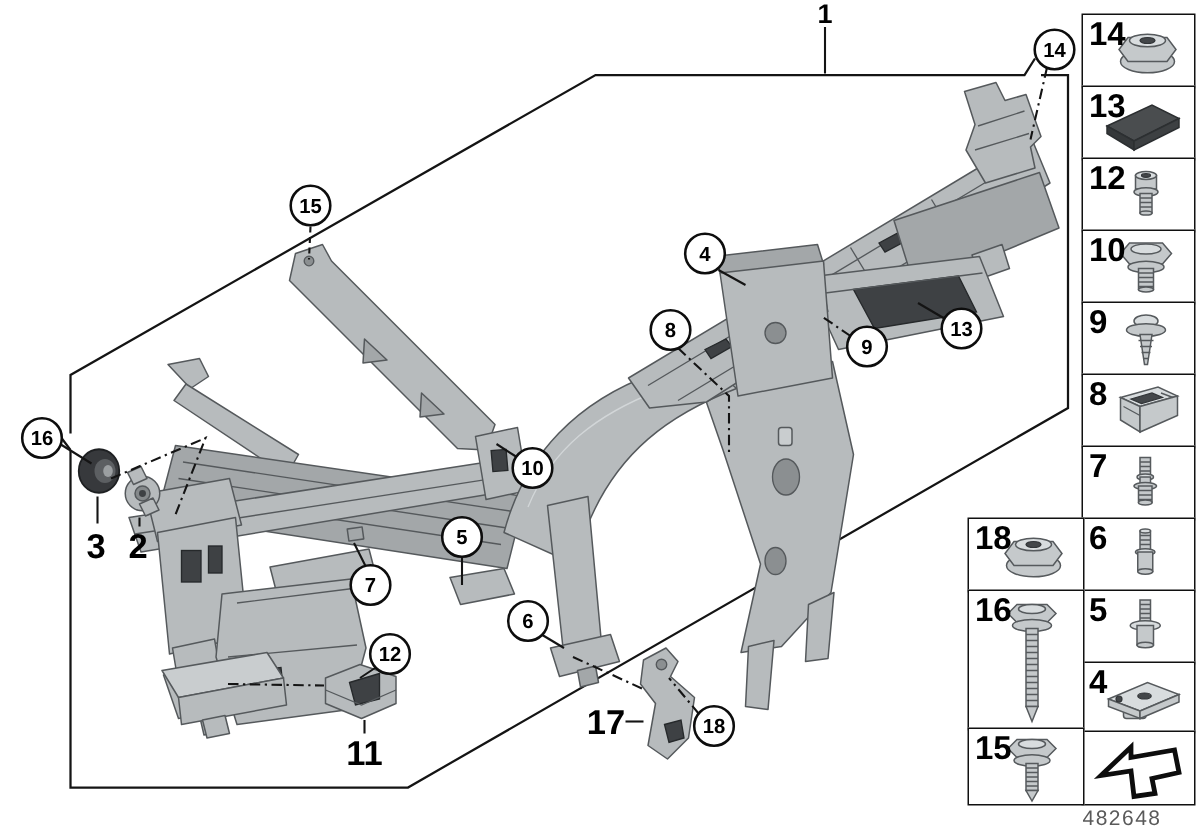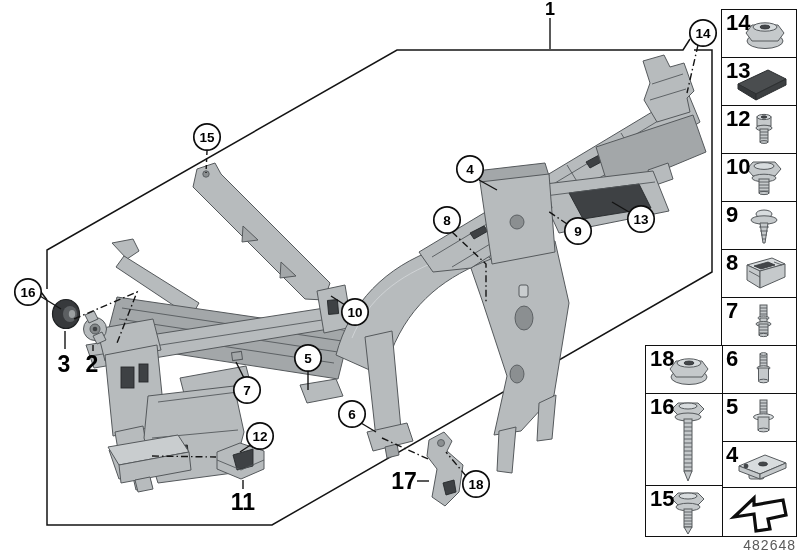--- a/index.html
+++ b/index.html
@@ -26,21 +26,21 @@
   .plab1{font-size:18px;font-weight:700;}
   
   .pbox{position:absolute;background:#fff;border:1.6px solid #101010;box-sizing:border-box;}
   .pnum{position:absolute;top:0px;left:4px;font-weight:bold;font-size:22px;color:#000;z-index:2;}
   .picon{position:absolute;left:0;top:2px;z-index:1;}
   .if{fill:#c5c9cb;stroke:#565a5d;stroke-width:1;}
   .ifl{fill:#d8dcde;stroke:#565a5d;stroke-width:1;}
   .id{fill:#44474a;stroke:#323538;stroke-width:.8;}
   .ie{stroke:#565a5d;stroke-width:.9;fill:none;}
   #footer-number{
-    position:absolute;left:700px;top:537px;width:96px;text-align:right;
+    position:absolute;left:700px;top:537px;width:96px;text-align:center;
     font-size:14px;color:#5a5a5a;letter-spacing:1px;
   }
 </style>
 </head>
 <body>
 
 <svg id="drawing" width="720" height="560" viewBox="0 0 720 560">
 
   <path class="fr" d="M47,289 L47,250 L397,50 L683,50 L690,39 M694,50 L712,50 L712,272 L272,525 L47,525 L47,300 M47,300 L41,292"></path>
 

